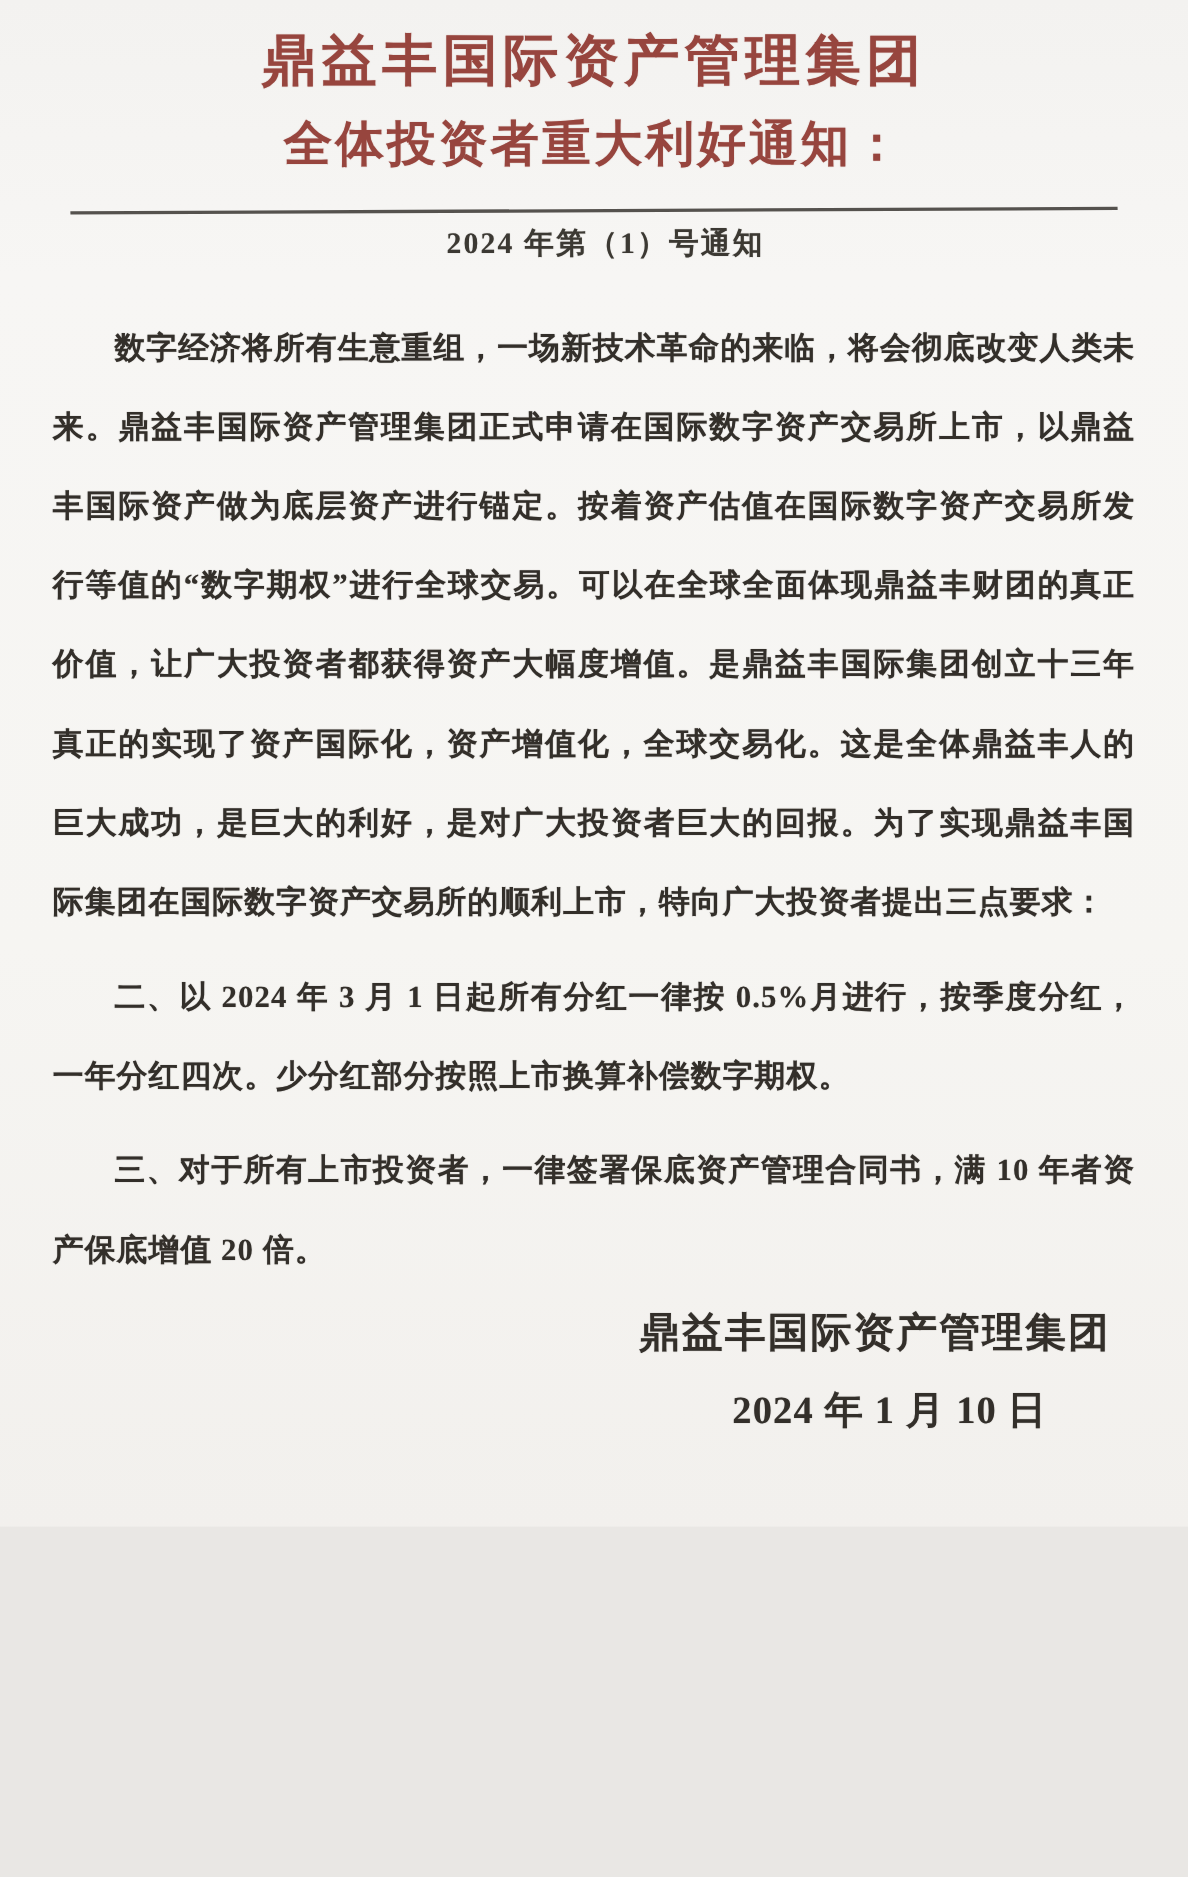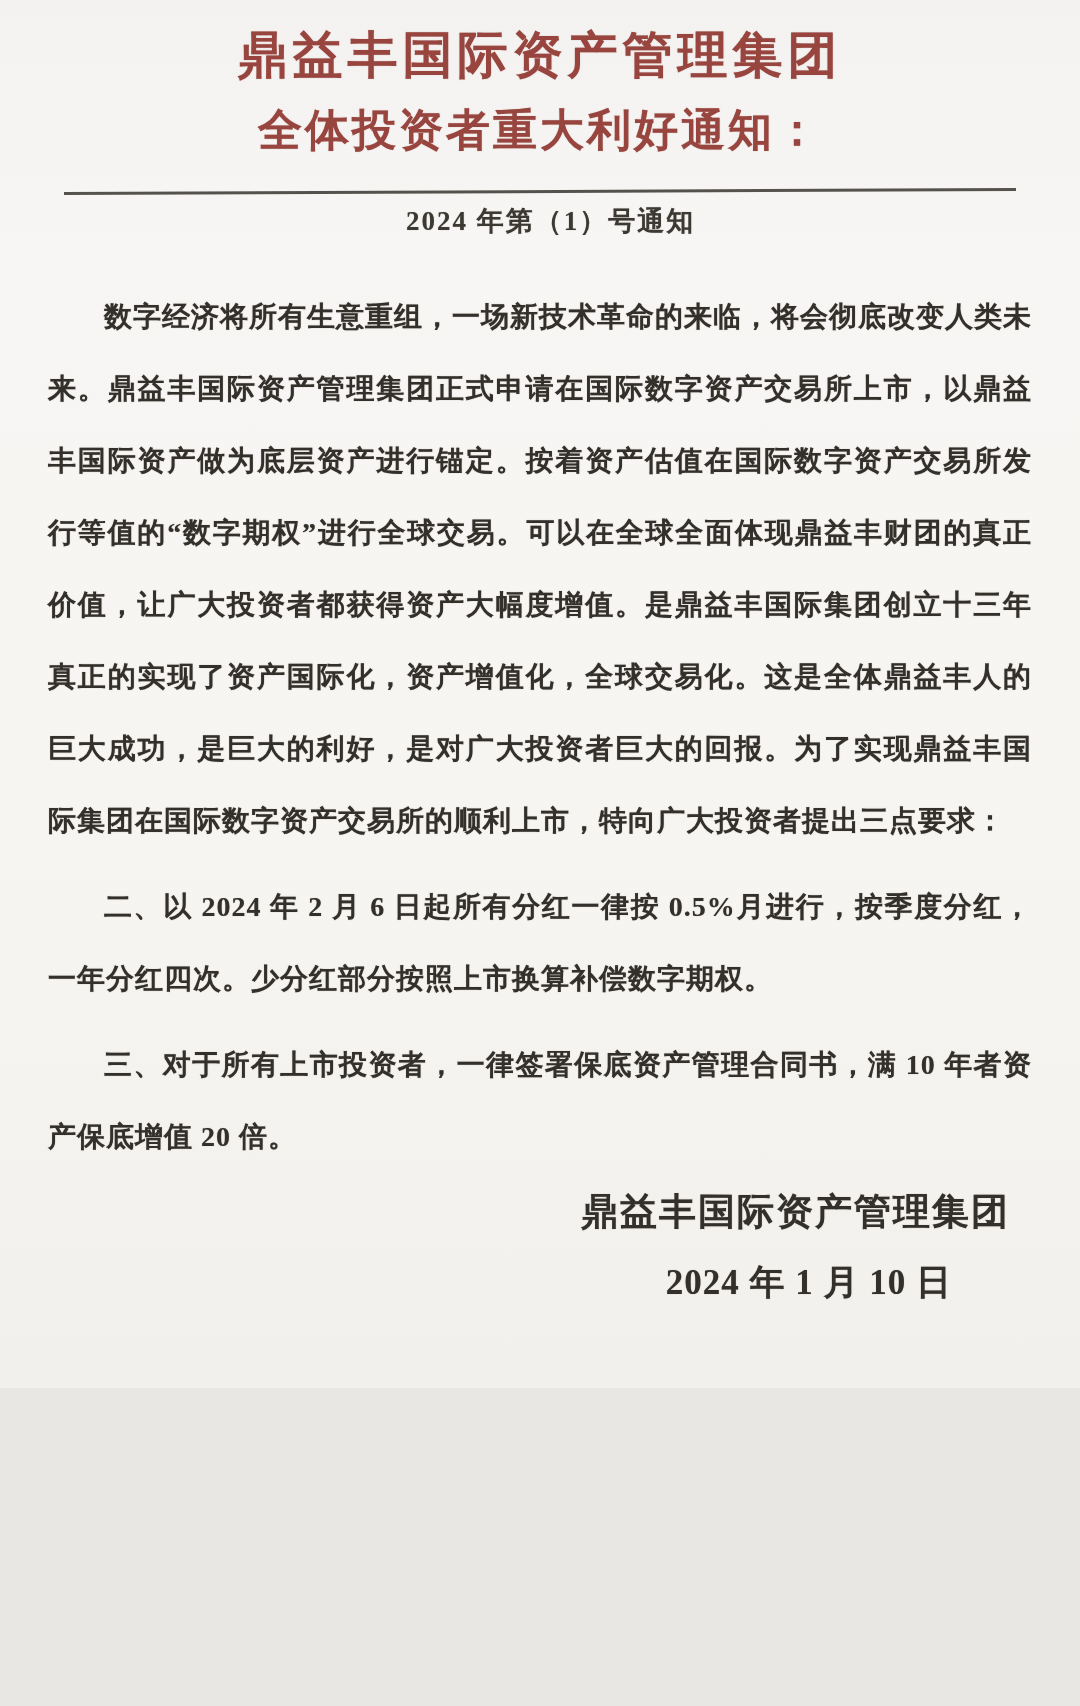--- a/index.html
+++ b/index.html
@@ -89,21 +89,21 @@
   <div class="title">鼎益丰国际资产管理集团</div>
 
   <div class="subtitle">全体投资者重大利好通知：</div>
 
   <div class="rule"></div>
 
   <div class="notice-number">2024 年第（1）号通知</div>
 
   <div class="body-text">
     <p>数字经济将所有生意重组，一场新技术革命的来临，将会彻底改变人类未来。鼎益丰国际资产管理集团正式申请在国际数字资产交易所上市，以鼎益丰国际资产做为底层资产进行锚定。按着资产估值在国际数字资产交易所发行等值的“数字期权”进行全球交易。可以在全球全面体现鼎益丰财团的真正价值，让广大投资者都获得资产大幅度增值。是鼎益丰国际集团创立十三年真正的实现了资产国际化，资产增值化，全球交易化。这是全体鼎益丰人的巨大成功，是巨大的利好，是对广大投资者巨大的回报。为了实现鼎益丰国际集团在国际数字资产交易所的顺利上市，特向广大投资者提出三点要求：</p>
-    <p>二、以 2024 年 2 月 6 日起所有分红一律按 0.5%月进行，按季度分红，一年分红四次。少分红部分按照上市换算补偿数字期权。</p>
+    <p>二、以 2024 年 3 月 1 日起所有分红一律按 0.5%月进行，按季度分红，一年分红四次。少分红部分按照上市换算补偿数字期权。</p>
     <p>三、对于所有上市投资者，一律签署保底资产管理合同书，满 10 年者资产保底增值 20 倍。</p>
   </div>
 
   <div class="sign-org">鼎益丰国际资产管理集团</div>
 
   <div class="sign-date">2024 年 1 月 10 日</div>
 
 </div>
 
 </body></html>

